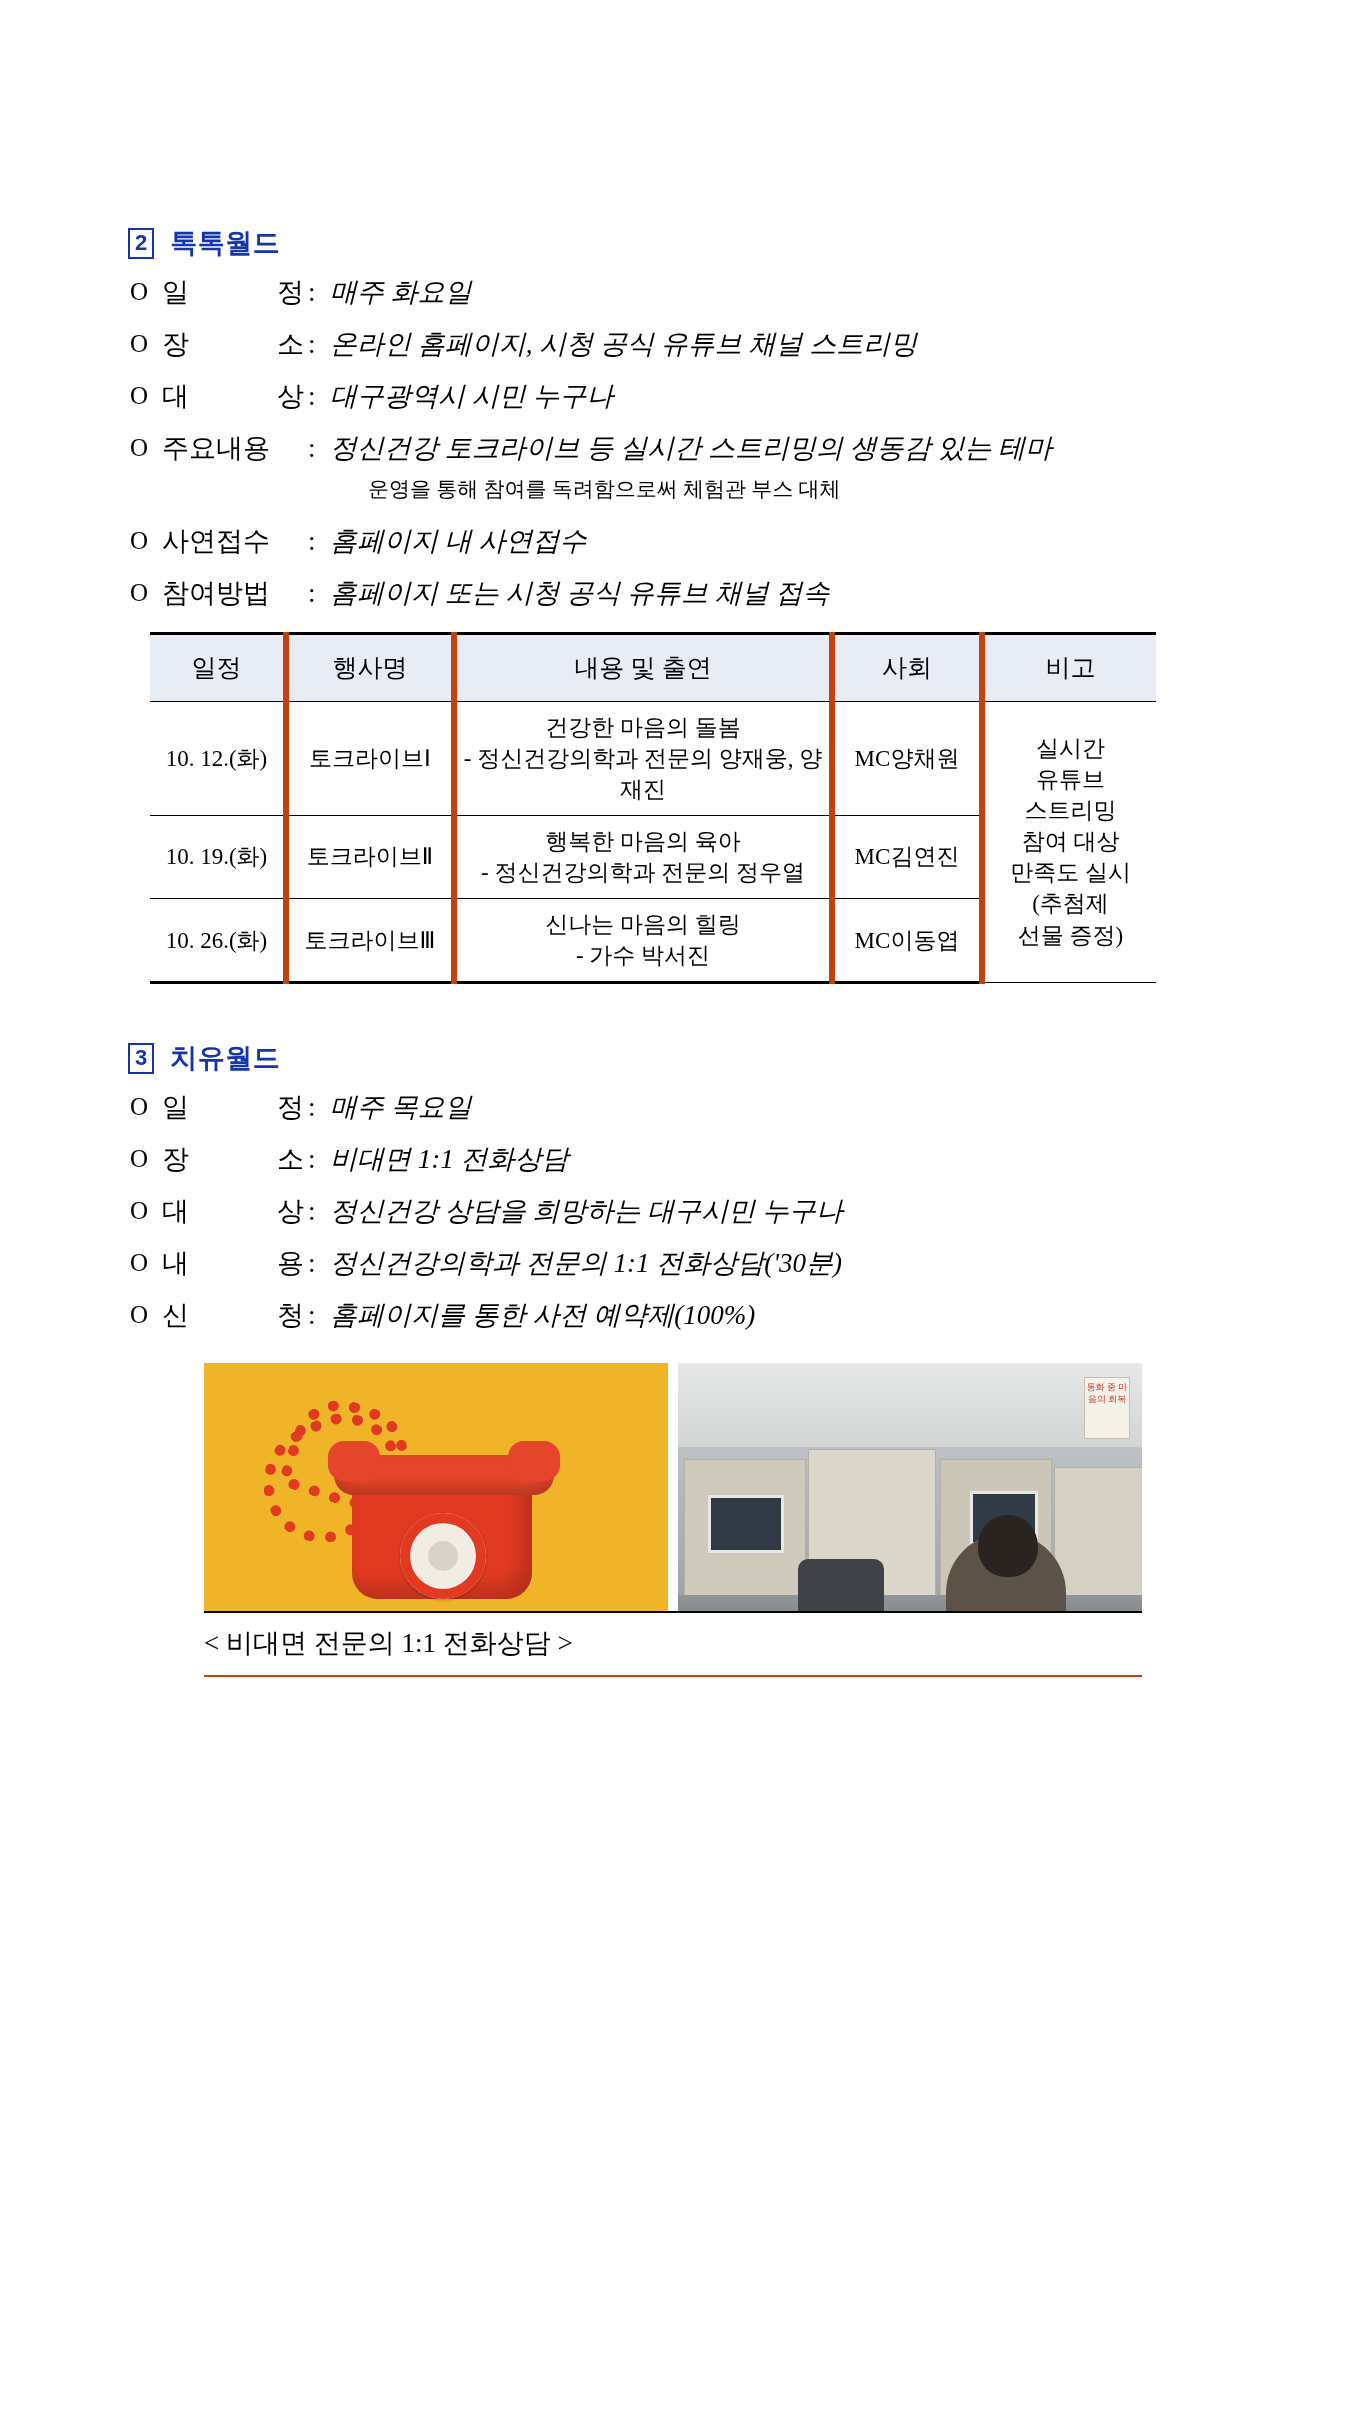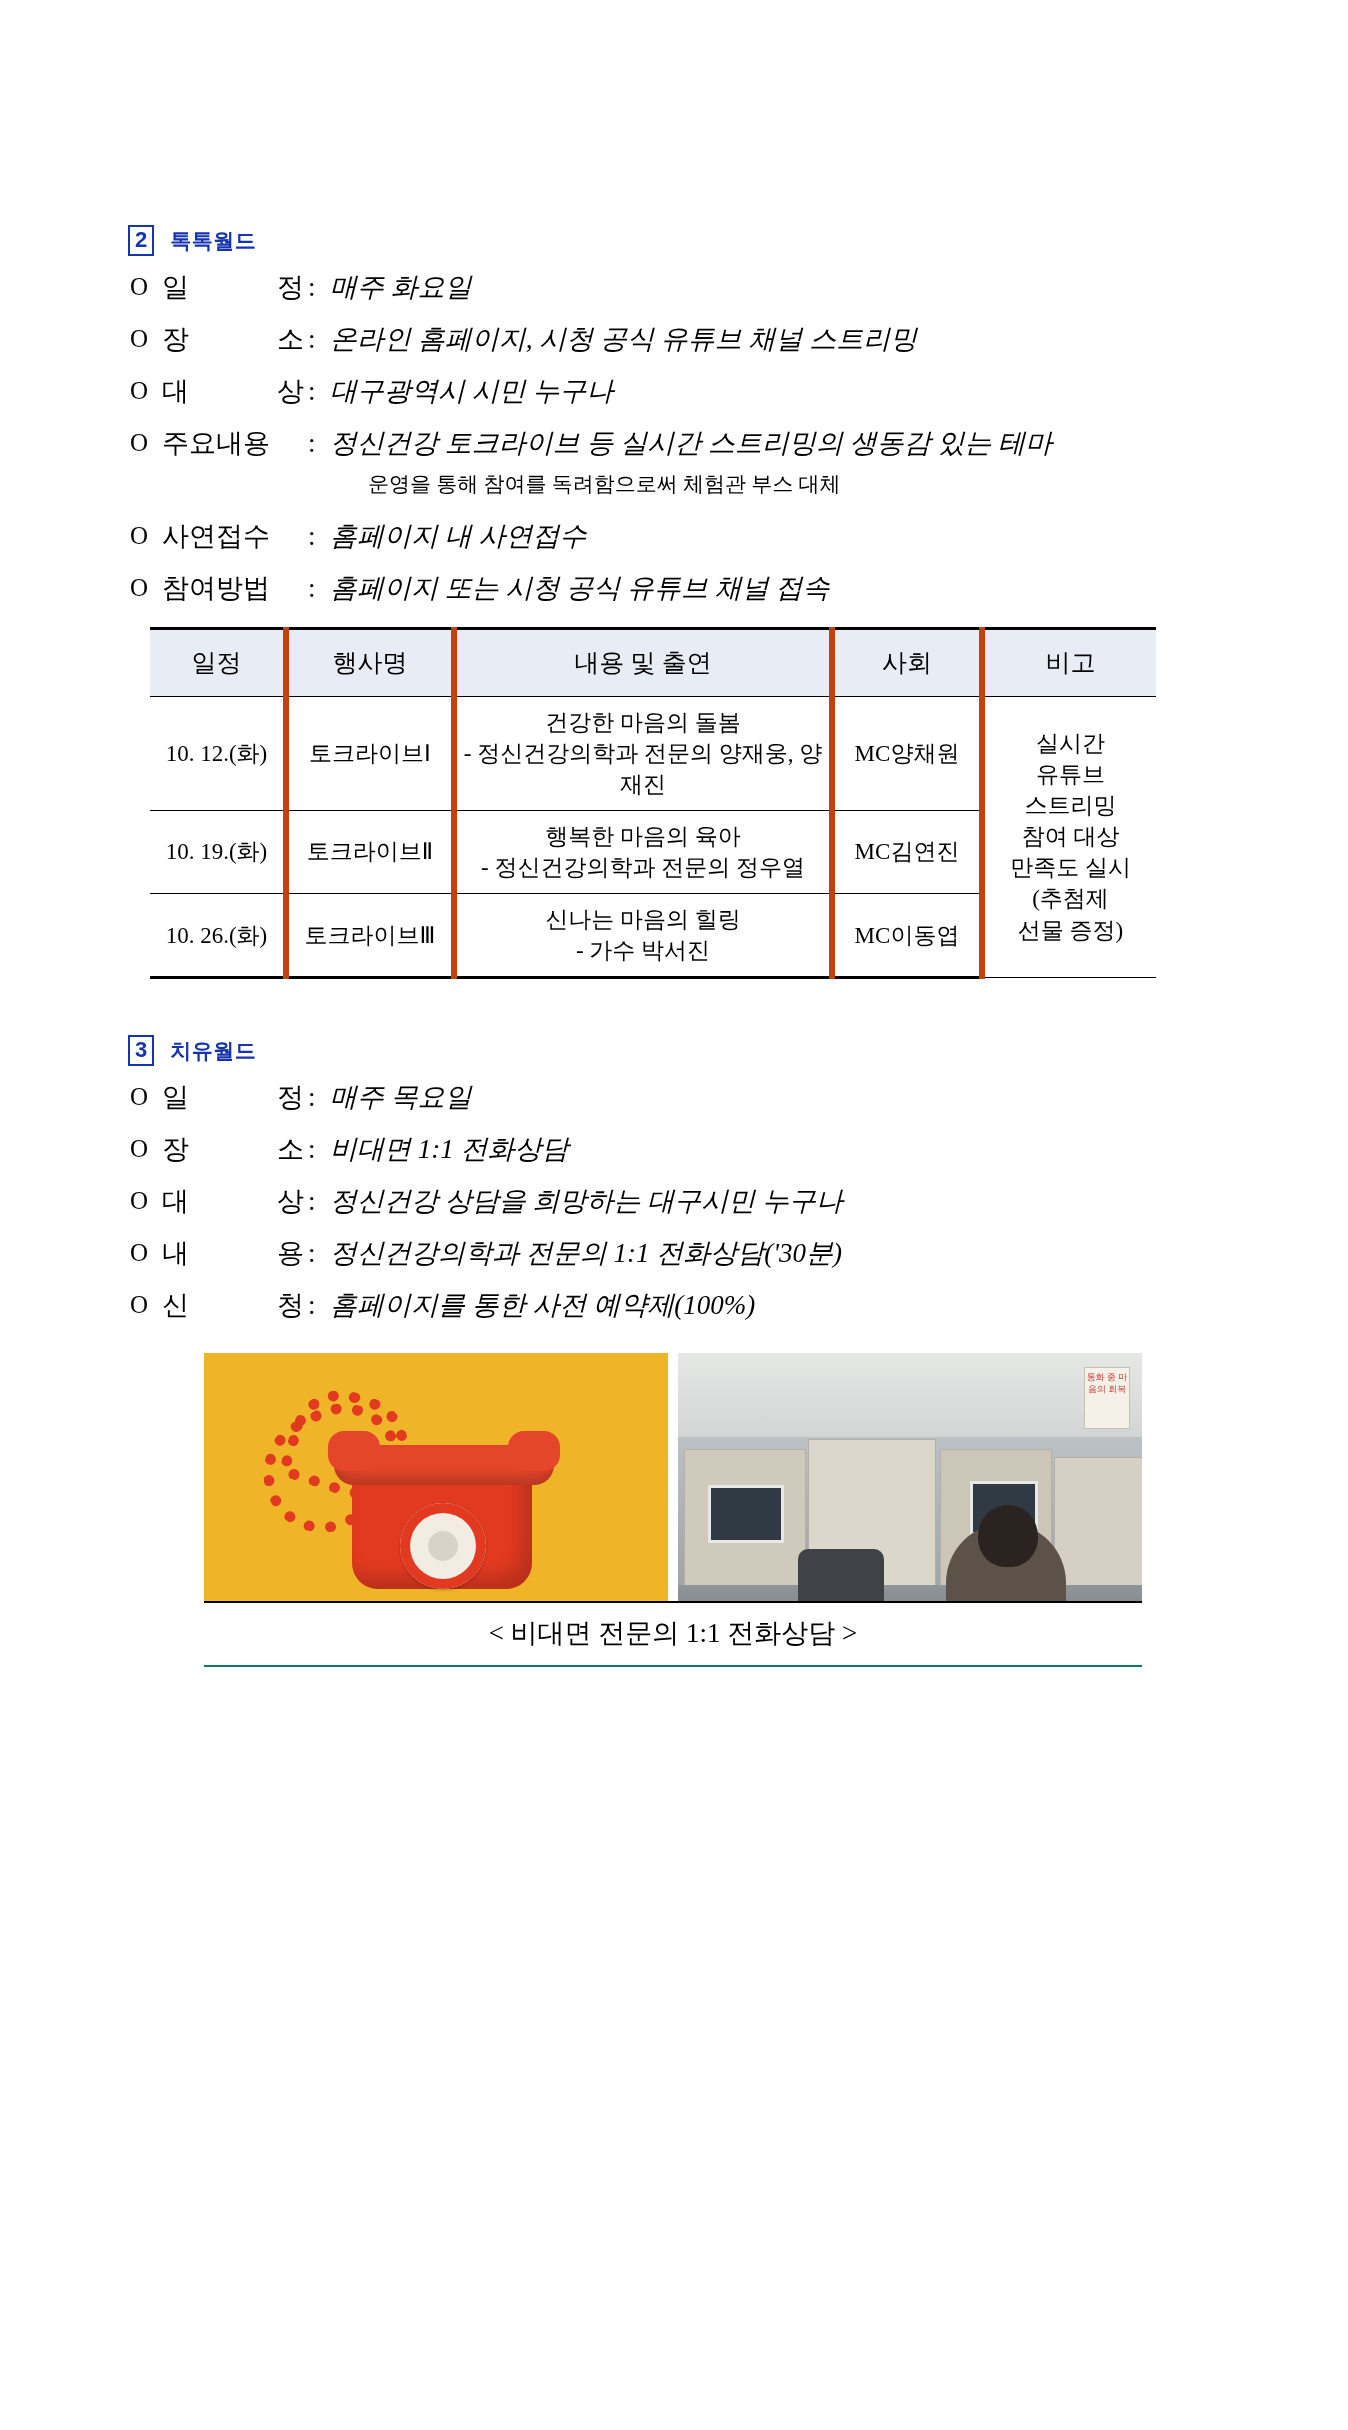--- a/index.html
+++ b/index.html
@@ -43,21 +43,21 @@
     font-weight: bold;
     font-size: 22px;
     line-height: 22px;
     padding: 2px 5px 3px 5px;
     letter-spacing: 0;
   }
   .sec-title {
     color: #1435ad;
     font-family: "Liberation Sans", sans-serif;
     font-weight: bold;
-    font-size: 21px;
+    font-size: 27px;
     letter-spacing: 0.5px;
   }
 
   
   .bullets {
     margin: 0 0 4px 0;
   }
   .b-row {
     display: flex;
     align-items: flex-start;
@@ -297,23 +297,22 @@
     box-sizing: border-box;
   }
   .ceiling {
     position: absolute; left: 0; top: 0; width: 464px; height: 84px;
     background: linear-gradient(180deg,#e6e8e6 0%, #d2d5d4 100%);
   }
 
   .caption-wrap {
     width: 938px;
     margin: 0 auto;
-    border-bottom: 2px solid #0f766e;
+    border-bottom: 2px solid #c2410c;
     padding: 12px 0 14px 0;
-    text-align: center;
     font-size: 27px;
   }
   .caption-line-top {
     width: 938px;
     margin: 0 auto;
     border-top: 2px solid #000;
   }
 </style>
 </head>
 <body>

